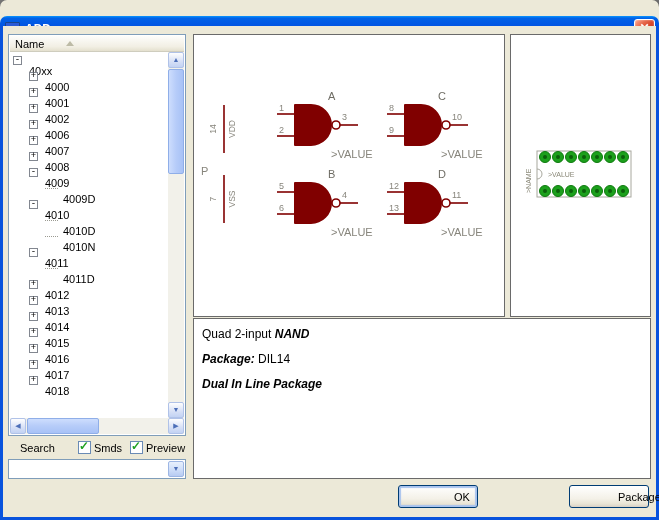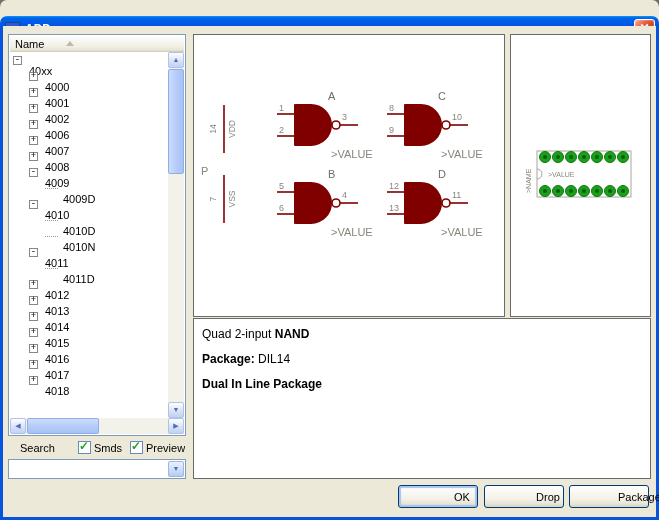--- a/index.html
+++ b/index.html
@@ -102,21 +102,21 @@
     border:1px solid #9DB6E4; border-radius:2px;
     color:#4D6FB8; font-size:7px; line-height:14px; text-align:center; cursor:pointer;
   }
   
   .pane { position:absolute; background:#fff; border:1px solid #6A6A6A; }
   .schematic-panel { left:190px; top:8px; width:312px; height:283px; }
   .package-panel  { left:507px; top:8px; width:141px; height:283px; }
   .desc-panel     { left:190px; top:292px; width:458px; height:161px; padding:8px 8px; }
   .pane svg { display:block; width:100%; height:100%; }
   .desc-line { font-size:12px; color:#000; margin-bottom:11px; }
-  .desc-line b { font-weight:bold; }
+  .desc-line b { font-weight:bold;font-style:italic; }
   
   .btn {
     position:absolute; top:459px; width:80px; height:23px;
     border:1px solid #003C74; border-radius:3px;
     background:linear-gradient(180deg,#FFFFFF 0%,#F4F1E8 60%,#E8E4D5 85%,#D8D0C4 100%);
     font-size:11px; font-family:"Liberation Sans",sans-serif; color:#000; cursor:pointer;padding-left:48px;
   }
   .btn.default { box-shadow:inset 0 0 1px 2px #A8C3EE; }
   .btn-ok { left:395px; } .btn-drop { left:481px; } .btn-cancel { left:566px; }
   svg text { font-family:"Liberation Sans",sans-serif; }
@@ -384,18 +384,17 @@
           </svg>
       </div>
 
       <div class="pane desc-panel">
         <div class="desc-line"><span>Quad 2-input </span><b>NAND</b></div>
         <div class="desc-line"><b>Package:</b><span> DIL14</span></div>
         <div class="desc-line"><b>Dual In Line Package</b></div>
       </div>
 
       <button class="btn default btn-ok">OK</button>
-      <button class="btn btn-drop">Drop</button>
       <button class="btn btn-cancel">Package</button>
 
     </div>
   </div>
 </div>
 
 </body></html>

